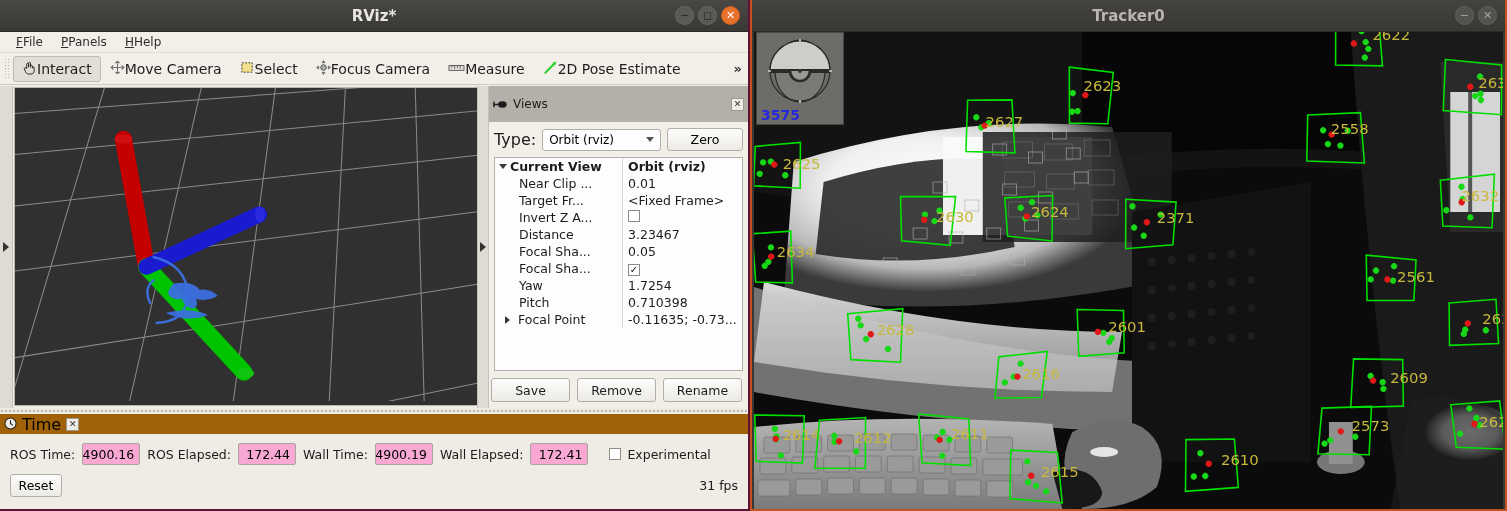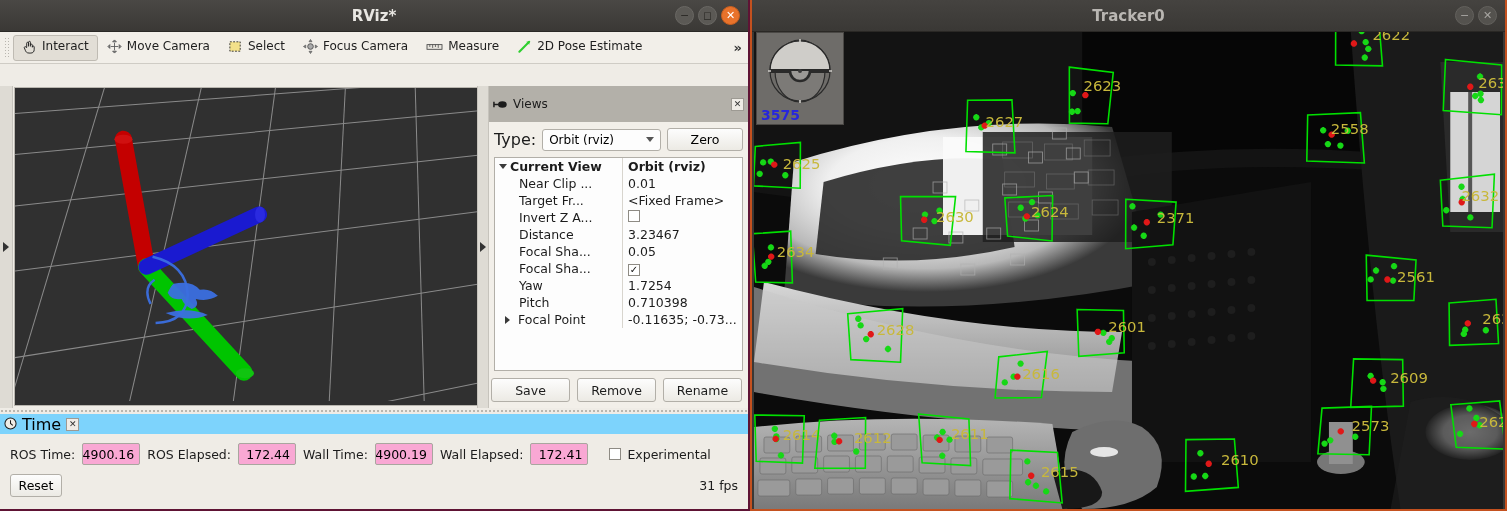--- a/index.html
+++ b/index.html
@@ -25,21 +25,21 @@
   .menubar { height:21px; background:#f2efe9; display:flex; align-items:center;
              padding-left:8px; gap:2px; border-bottom:1px solid #e0ddd6;}
   .menubar span { font-size:12px; color:#2e2e2e; padding:2px 8px; }
   .menubar span u { text-decoration:underline; }
 
   .toolbar { height:32px; background:#f2efe9; display:flex; align-items:center;
              padding-left:4px; position:relative; border-bottom:1px solid #cfccc5;}
   .tgrip { width:7px; height:22px; margin-right:2px;
            background-image:radial-gradient(#b9b6af 1px, transparent 1px);
            background-size:3px 3px; }
-  .tbtn { display:flex; gap:5px; padding:3px 8px; font-size:12px;
+  .tbtn { display:flex; align-items:center; padding:3px 8px; font-size:14px;
           color:#1e1e1e; border:1px solid transparent; border-radius:3px; white-space:nowrap;}
   .tbtn.active { background:#e2ded6; border-color:#bfbbb3; }
   .tb-more { position:absolute; right:6px; top:8px; font-size:13px; color:#333; font-weight:bold;}
 
   
   .rviz-body { position:absolute; left:0; top:86px; right:0; bottom:101px; display:flex; }
   .collapse-handle { width:13px; background:#dedbd4; border-right:1px solid #c6c3bc;
                      display:flex; align-items:center; justify-content:center; }
   .collapse-handle .tri { width:0;height:0; border-left:6px solid #333;
                           border-top:5px solid transparent; border-bottom:5px solid transparent;}
@@ -83,21 +83,21 @@
   .btn { flex:1; height:24px; background:linear-gradient(#fdfdfd,#eceae4);
          border:1px solid #b2afa8; border-radius:3px; font-size:12.5px;
          display:flex; align-items:center; justify-content:center; color:#1c1c1c;}
 
   
   .time-panel { position:absolute; left:0; right:0; bottom:0; height:101px; background:#efece6; }
   .time-grip { height:6px; background:#efece6;
                background-image:radial-gradient(#b9b6af 1px, transparent 1px);
                background-size:4px 4px; background-repeat:repeat-x;
                background-position:center center; }
-  .time-head { height:20px; background:#7dd3fc; display:flex; align-items:center;
+  .time-head { height:20px; background:#a16207; display:flex; align-items:center;
                padding:0 4px; gap:5px; }
   .time-fields { display:flex; align-items:center; gap:7px; padding:9px 8px 0 10px; }
   .time-fields label { font-size:12.5px; color:#1c1c1c; white-space:nowrap;}
   .tfield { width:58px; height:22px; background:#f9a8d4; border:1px solid #a9a69f;
             border-radius:2px; font-size:12.5px; display:flex; align-items:center;
             justify-content:flex-end; padding-right:5px; overflow:hidden;}
   .exp { display:flex; align-items:center; gap:6px; margin-left:14px; }
   .time-bot { display:flex; align-items:center; padding:9px 10px 0 10px; }
   .resetbtn { width:52px; height:23px; background:linear-gradient(#fdfdfd,#eceae4);
               border:1px solid #b2afa8; border-radius:3px; font-size:12.5px;
@@ -126,20 +126,25 @@
 
     <div class="titlebar">
       <div class="ttl">RViz*</div>
       <div class="winbtns">
         <div class="wb">─</div>
         <div class="wb">◻</div>
         <div class="wb close">✕</div>
       </div>
     </div>
 
+    <div class="menubar">
+      <span><u>F</u><span style="padding:0">File</span></span>
+      <span><u>P</u><span style="padding:0">Panels</span></span>
+      <span><u>H</u><span style="padding:0">Help</span></span>
+    </div>
 
     <div class="toolbar">
       <div class="tgrip"></div>
 
       <div class="tbtn active">
         <span>
           <svg width="15" height="15" viewBox="0 0 16 16">
               <path d="M5 9V4.5a1 1 0 012 0V8m0-1V3.5a1 1 0 012 0V8m0-1.5a1 1 0 012 0V9m0-.5a1 1 0 012 0v3c0 2-1.5 3.5-3.5 3.5h-2C5 15 4 13.5 3.5 12L2.5 9.5a1 1 0 011.6-1.1L5 9.5" fill="none" stroke="#222" stroke-width="1"></path>
             </svg>
         </span>

